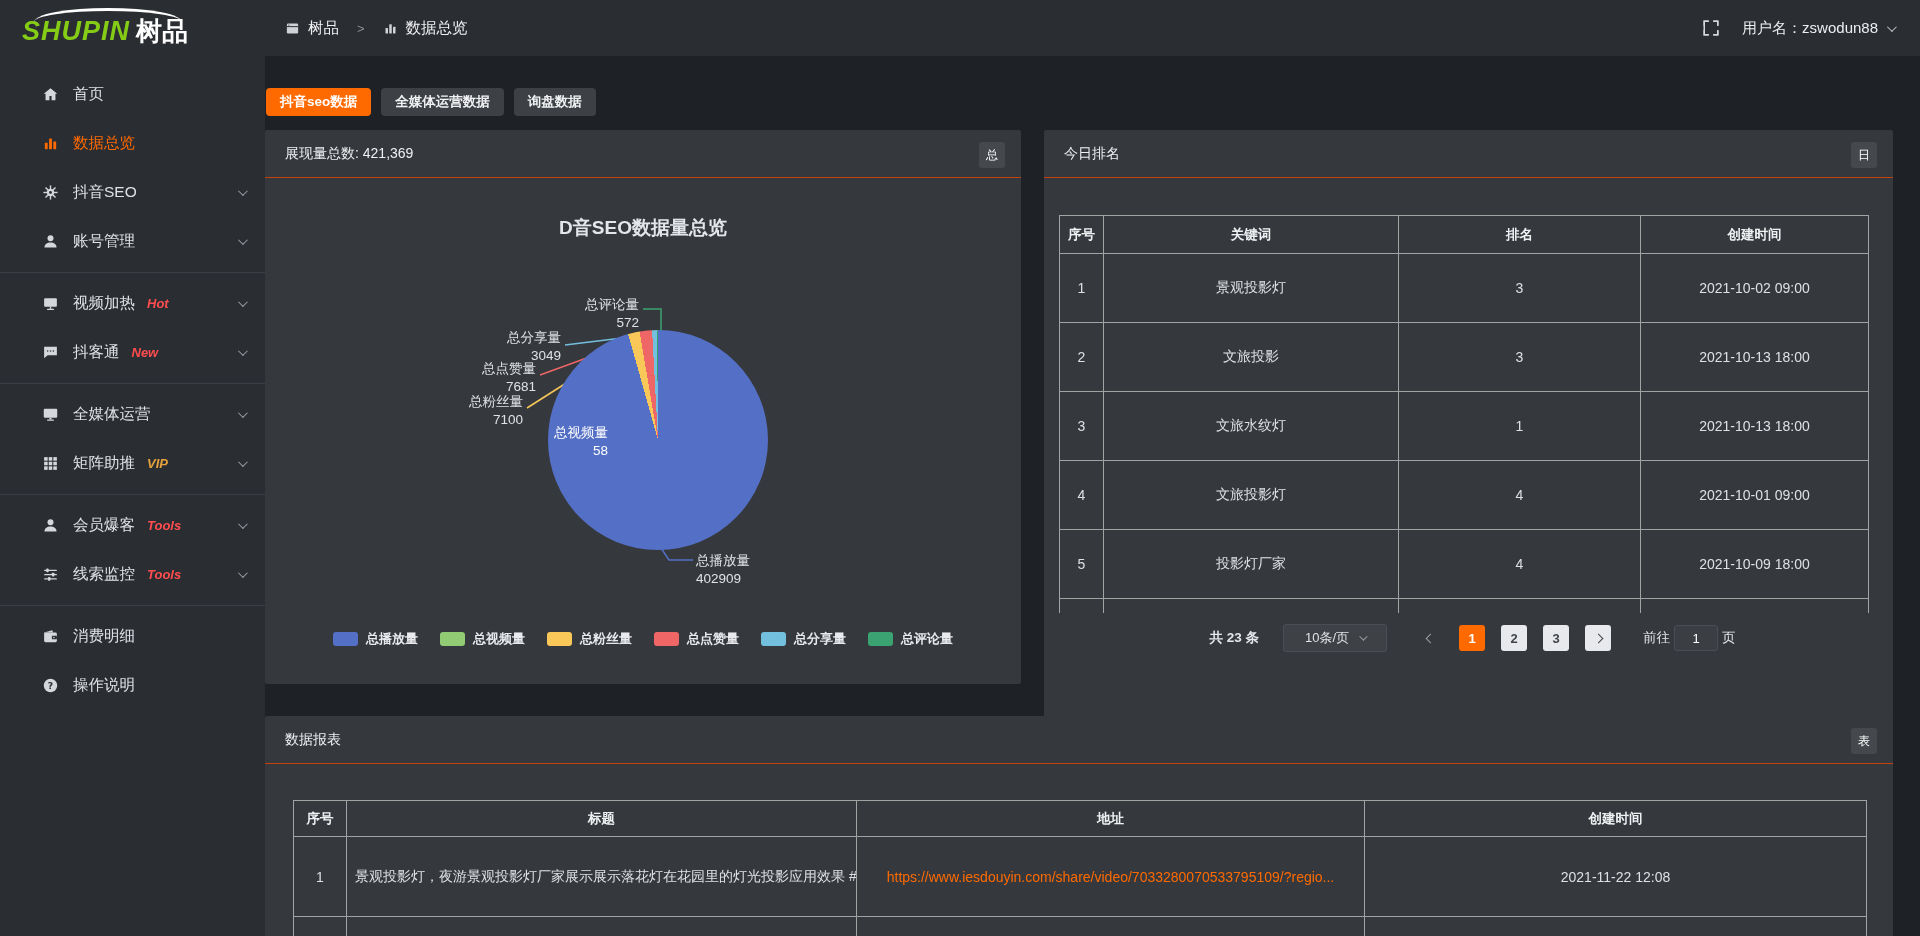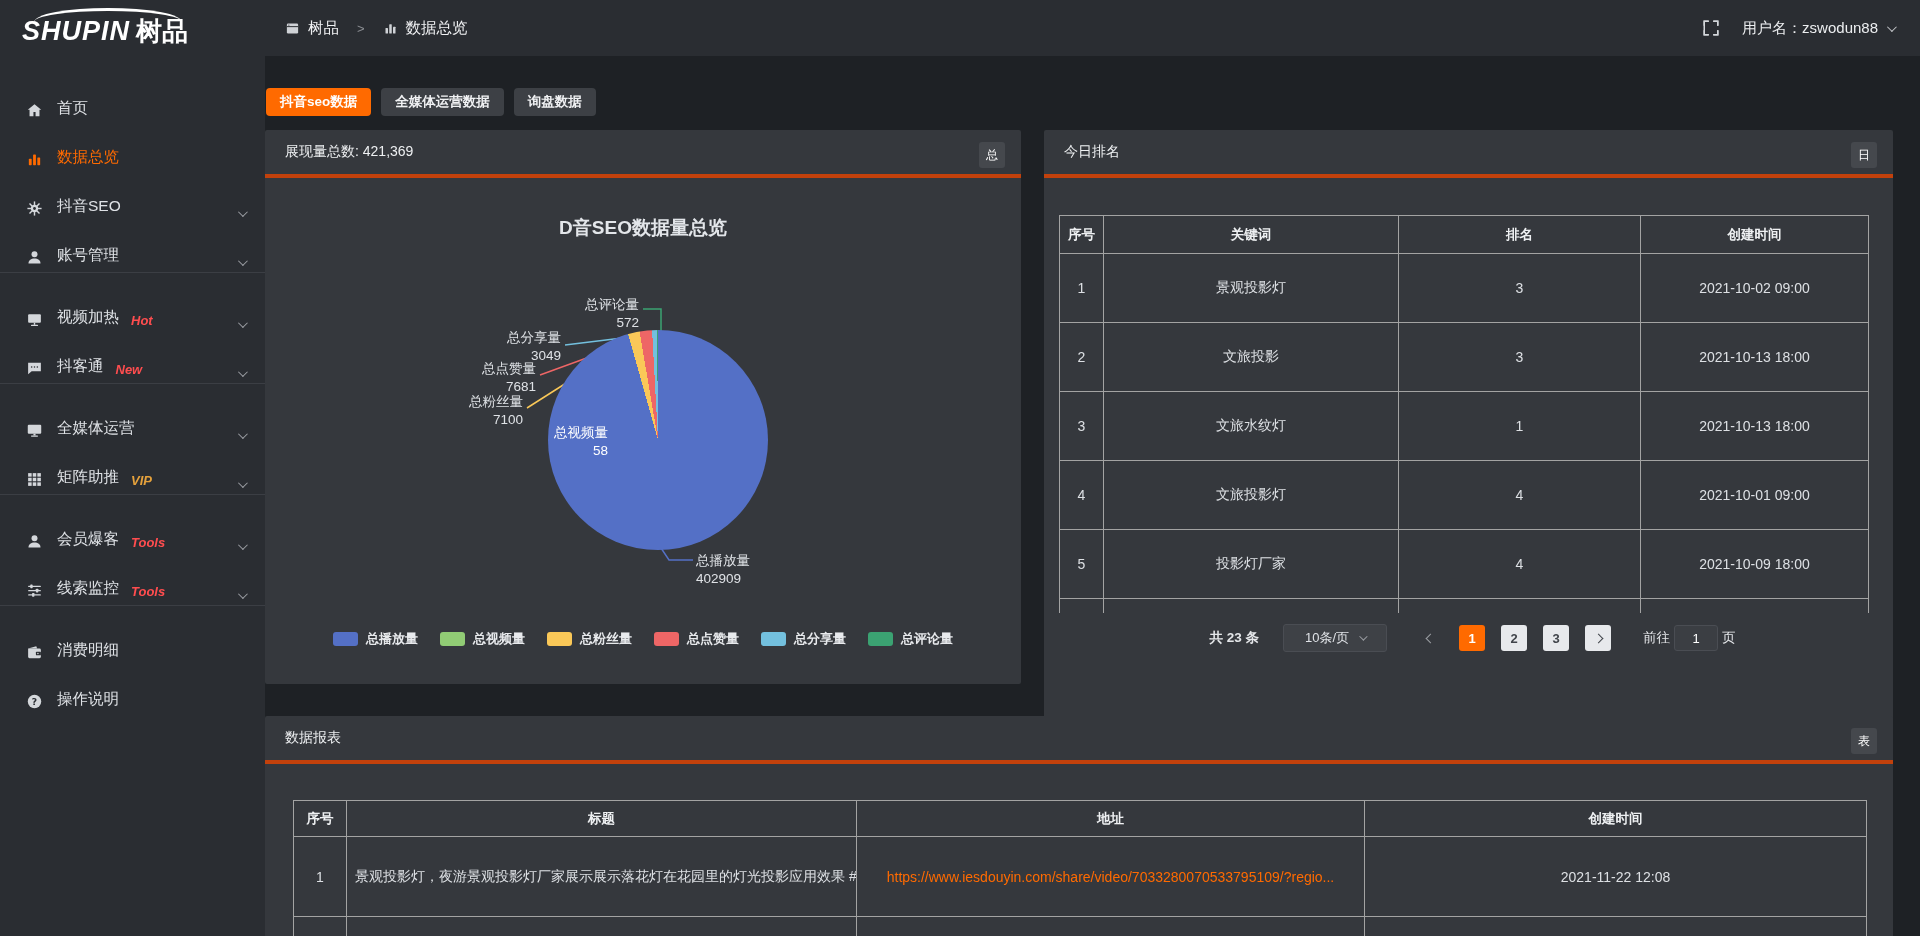--- a/index.html
+++ b/index.html
@@ -6,24 +6,24 @@
   html,body { width:1920px; height:936px; overflow:hidden;
     font-family:"Liberation Sans","DejaVu Sans",sans-serif;
     background:#1e2125; color:#e8eaed; }
 
   
   .sidebar { position:absolute; left:0; top:0; width:265px; height:936px;
     background:#2a2d32; z-index:5; }
   .logo { height:62px; display:flex; align-items:center; padding-left:22px; position:relative; }
   .logo-arc { position:absolute; left:34px; top:8px; width:148px; height:14px;
     border-top:3.5px solid #fff; border-radius:50% 50% 0 0 / 100% 100% 0 0; }
-  .logo-en { font-size:27px; font-weight:bold; letter-spacing:1px; color:#ffffff; font-style:italic; }
+  .logo-en { font-size:27px; font-weight:bold; letter-spacing:1px; color:#84cc16; font-style:italic; }
   .logo-cn { font-size:26px; font-weight:bold; color:#fff; margin-left:6px; }
   .menu { padding-top:8px; }
-  .mi { height:49px; display:flex; align-items:flex-end; padding:0 20px 0 25px;
+  .mi { height:49px; display:flex; align-items:center; padding:0 20px 0 41px;
     cursor:pointer; font-size:15.5px; color:#dfe2e6; position:relative; }
   .mi .ico { width:18px; height:18px; margin-right:14px; display:inline-flex;
     align-items:center; justify-content:center; color:#d4d7db; flex:0 0 auto; }
   .mi .ico svg { width:17px; height:17px; }
   .mi.active, .mi.active .ico { color:#ff6a00; }
   .badge { font-size:13px; font-weight:bold; font-style:italic; margin-left:12px; }
   .mi .chev { margin-left:auto; color:#9a9da2; }
   .sep { height:1px; background:#3b3e44; margin:6px 0; }
   .chev { display:inline-block; width:7px; height:7px;
     border-right:1.6px solid currentColor; border-bottom:1.6px solid currentColor;
@@ -44,21 +44,21 @@
   .userbox .chev { color:#c0c3c7; }
 
   
   .content { position:absolute; left:265px; top:56px; right:0; bottom:0; }
   .tabs { position:absolute; left:1px; top:32px; display:flex; gap:10px; }
   .tab { height:28px; padding:0 14px; border-radius:4px; background:#3d4045;
     color:#f0f1f3; font-size:13.5px; font-weight:bold; display:flex; align-items:center; cursor:pointer; }
   .tab.active { background:#ff6a00; color:#fff; }
 
   .panel { position:absolute; background:#35383d; border-radius:2px; }
-  .panel-h { height:48px; border-bottom:4px solid #c2410c; display:flex;
+  .panel-h { height:48px; border-bottom:1px solid #c2410c; display:flex;
     align-items:center; padding:0 20px; font-size:14px; color:#eef0f2; }
   .corner-btn { position:absolute; right:16px; top:12px; width:26px; height:26px;
     background:#45484d; border-radius:3px; color:#fff; font-size:12px;
     display:flex; align-items:center; justify-content:center; cursor:pointer; }
 
   #overview-panel { left:0; top:74px; width:756px; height:554px; }
   #ranking-panel  { left:779px; top:74px; width:849px; height:640px; }
   #report-panel   { left:0; top:660px; width:1628px; height:276px; overflow:hidden; }
 
   

